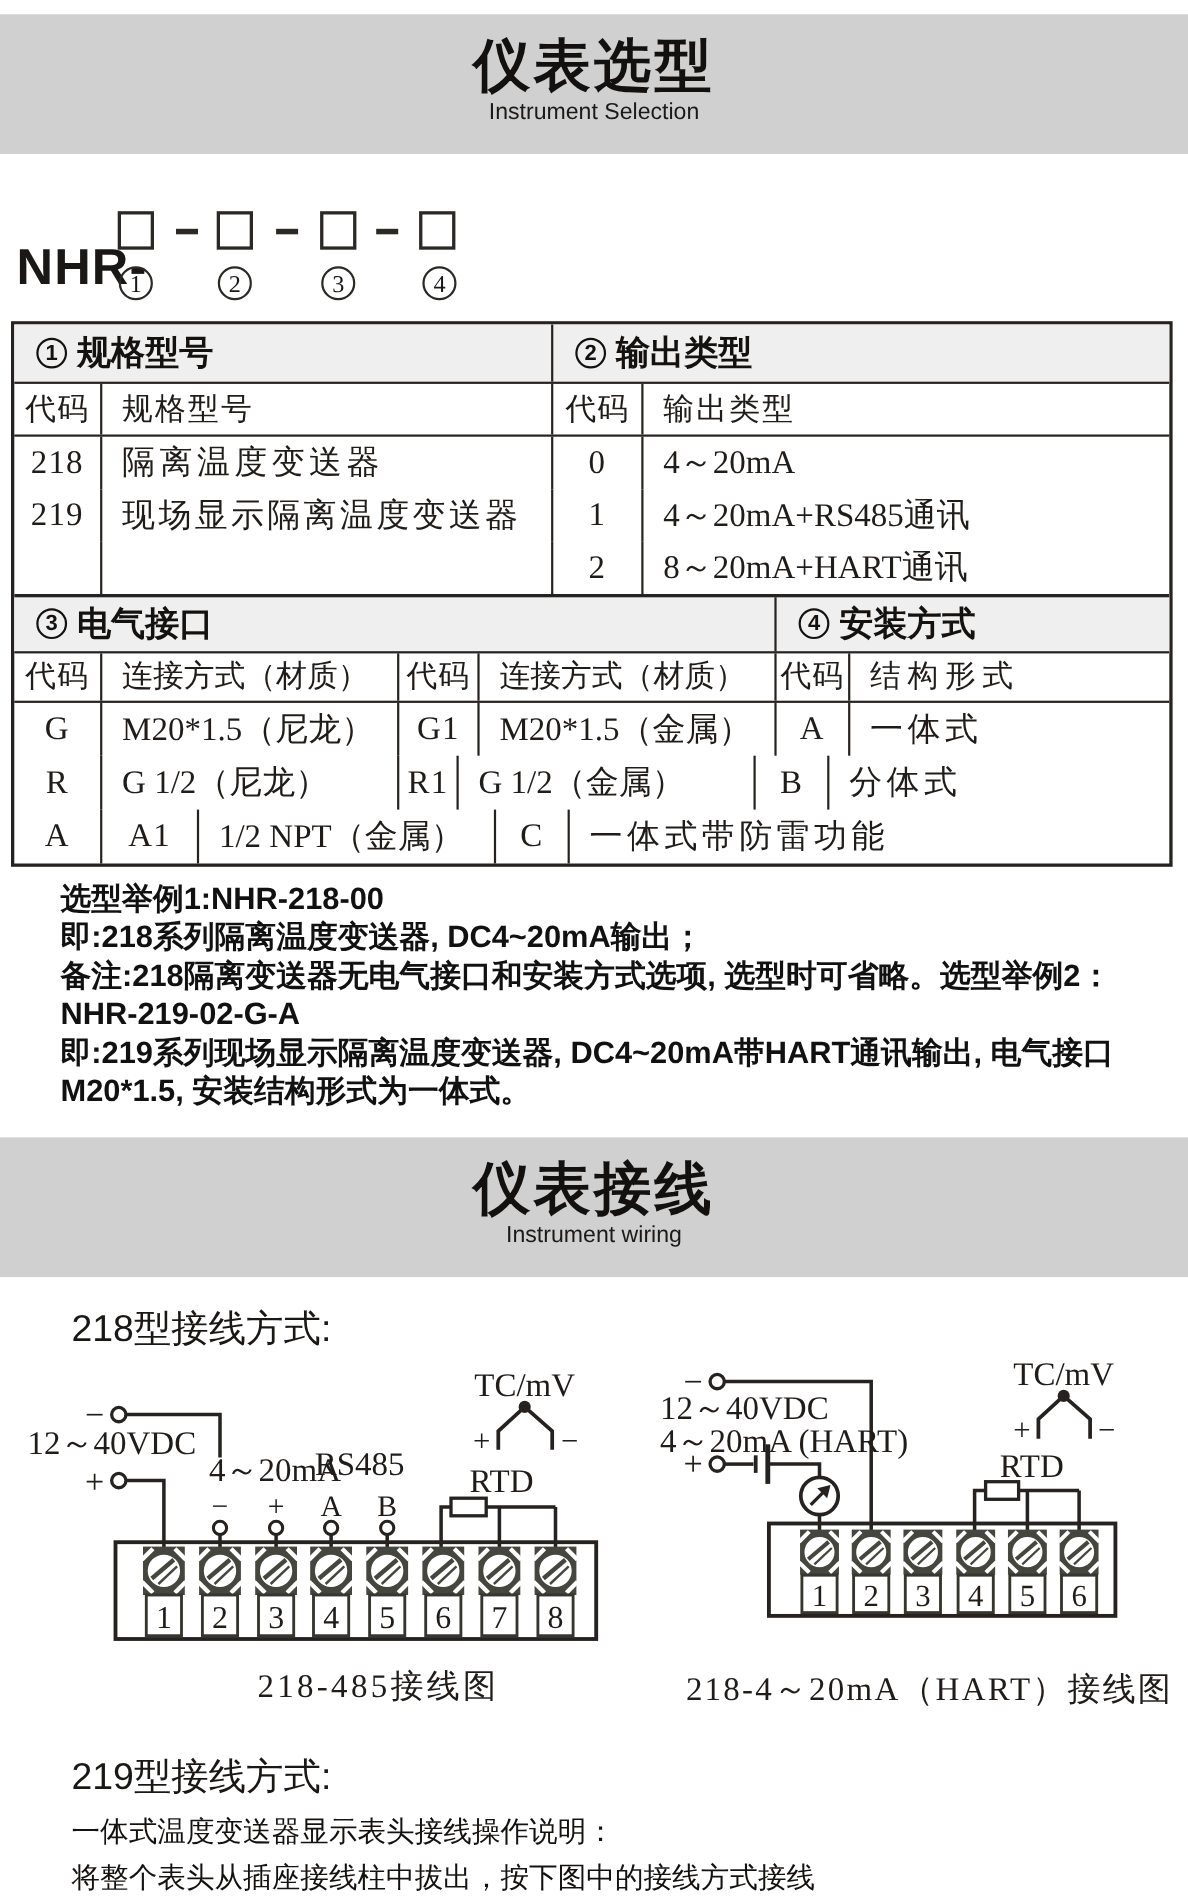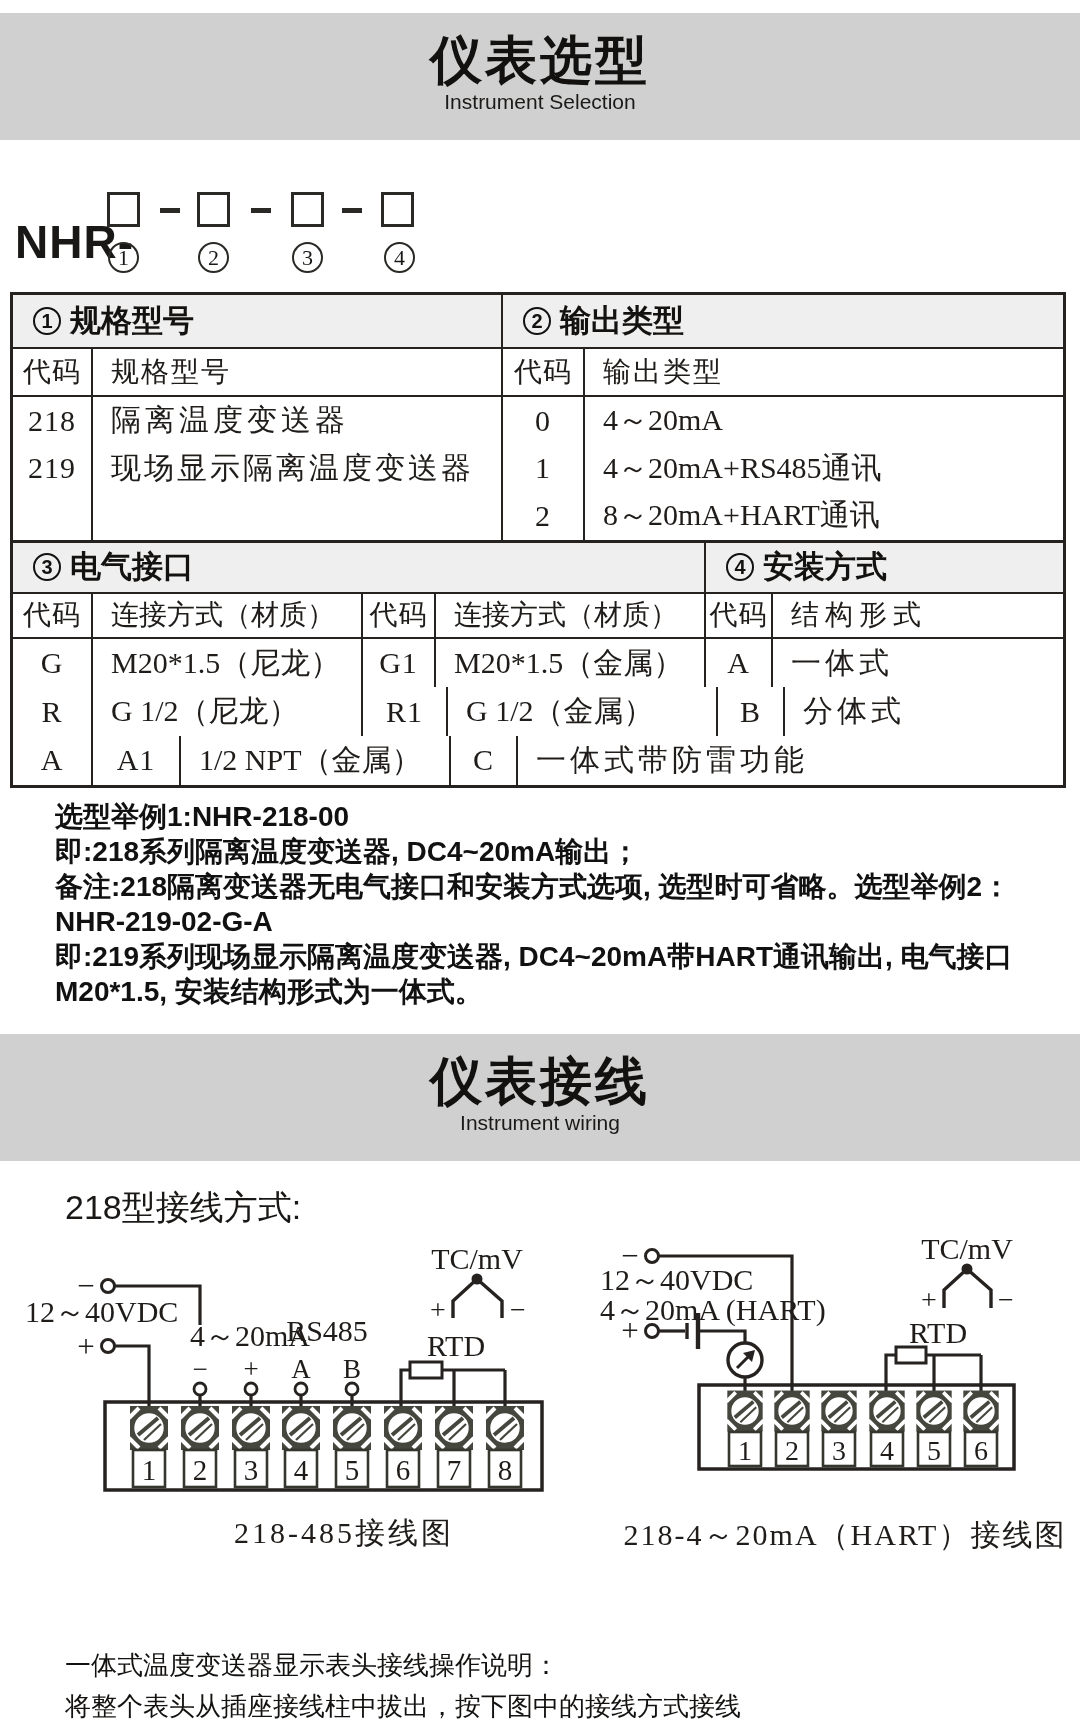--- a/index.html
+++ b/index.html
@@ -134,21 +134,21 @@
       <div class="cell code" style="width:80px">G</div>
       <div class="cell name" style="width:270px">M20*1.5（尼龙）</div>
       <div class="cell code" style="width:73px">G1</div>
       <div class="cell name" style="width:270px">M20*1.5（金属）</div>
       <div class="cell code" style="width:67px">A</div>
       <div class="cell name sp4 last">一体式</div>
     </div>
     <div class="trow dataRow" style="height:48.6px">
       <div class="cell code" style="width:80px">R</div>
       <div class="cell name" style="width:270px">G 1/2（尼龙）</div>
-      <div class="cell code" style="width:85px">R1</div>
+      <div class="cell code" style="width:54px">R1</div>
       <div class="cell name" style="width:270px">G 1/2（金属）</div>
       <div class="cell code" style="width:67px">B</div>
       <div class="cell name sp4 last">分体式</div>
     </div>
     <div class="trow dataRow" style="height:48.6px">
       <div class="cell code" style="width:80px">A</div>
       <div class="cell code" style="width:88px">A1</div>
       <div class="cell name" style="width:270px">1/2 NPT（金属）</div>
       <div class="cell code" style="width:67px">C</div>
       <div class="cell name sp4 last">一体式带防雷功能</div>
@@ -317,18 +317,19 @@
           <text x="839" y="1460">3</text>
           <text x="887" y="1460">4</text>
           <text x="934" y="1460">5</text>
           <text x="981" y="1460">6</text>
         </g>
       </g>
       <text x="845" y="1545" font-size="30" text-anchor="middle" letter-spacing="2">218-4～20mA（HART）接线图</text>
     </g>
   </svg>
 
+  <div class="wire-heading" style="top:1592px">219型接线方式:</div>
   <div class="wire-note" style="top:1645px">
     <div>一体式温度变送器显示表头接线操作说明：</div>
     <div>将整个表头从插座接线柱中拔出，按下图中的接线方式接线</div>
   </div>
 
 </div>
 
 </body></html>

